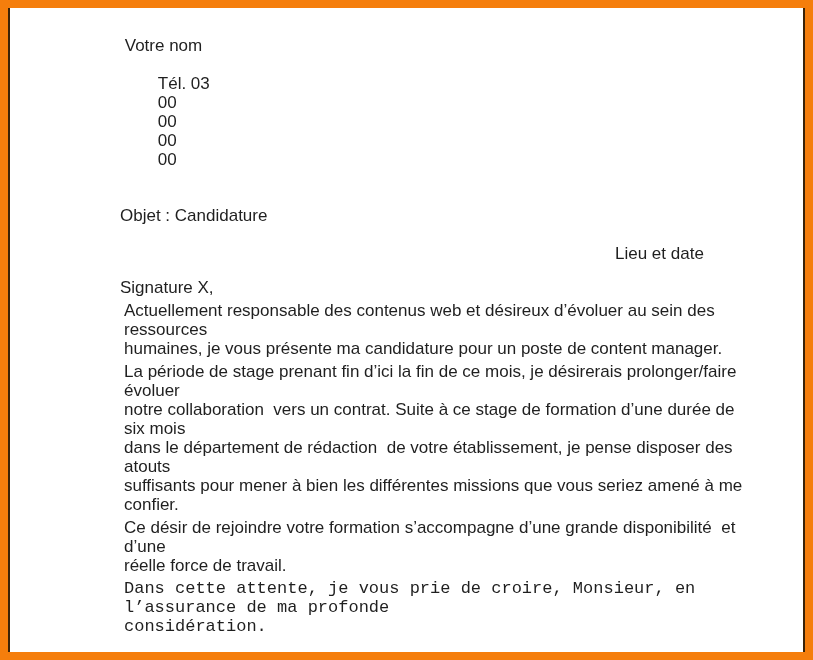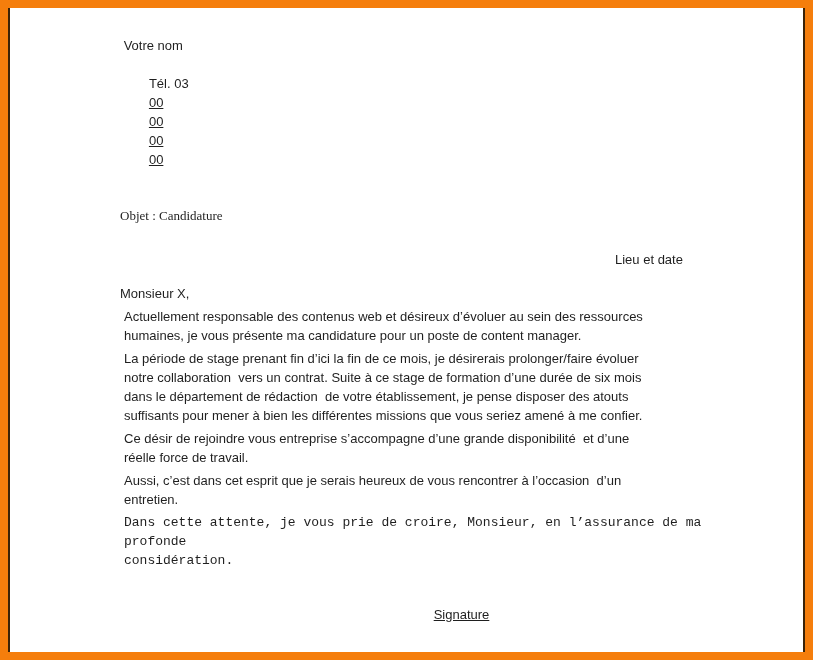--- a/index.html
+++ b/index.html
@@ -25,27 +25,27 @@
     left: -8px; right: -8px; top: -8px;
     height: 2px;
     background: #d96f08;
   }
   .inner {
     box-sizing: border-box;
     height: 100%;
     border-left: 2px solid #3a2308;
     border-right: 2px solid #3a2308;
     padding: 28px 0 0 110px;
-    font-size: 13px;
+    font-size: 17px;
     line-height: 19px;
   }
   .sender div { white-space: pre-wrap; }
-  .phone .u { text-decoration: underline; }
-  .subject { margin-top: 18px; font-family: Liberation Serif, serif; }
-  .place-date { margin-top: 25px; margin-left: 495px; }
+  .phone .u { }
+  .subject { margin-top: 18px; }
+  .place-date { margin-top: 19px; margin-left: 495px; }
   .salutation { margin-top: 15px; }
   p.para {
     margin: 4px;
     width: 625px;
     white-space: pre-wrap;
   }
   .p1 { margin-top: 19px; }
   .p2 { margin-top: 17px; }
   .p3 { margin-top: 22px; }
   .p4 { margin-top: 17px; }
@@ -70,31 +70,29 @@
         <span class="u">00</span>
         <span class="u">00</span>
         <span class="u">00</span>
       </div>
     </div>
 
     <div class="subject">Objet : Candidature</div>
 
     <div class="place-date">Lieu et date</div>
 
-    <div class="salutation">Monsieur X,</div>
+    <div class="salutation">Signature X,</div>
 
     <p class="para p1">Actuellement responsable des contenus web et désireux d’évoluer au sein des ressources
 humaines, je vous présente ma candidature pour un poste de content manager.</p>
     <p class="para p2">La période de stage prenant fin d’ici la fin de ce mois, je désirerais prolonger/faire évoluer
 notre collaboration  vers un contrat. Suite à ce stage de formation d’une durée de six mois
 dans le département de rédaction  de votre établissement, je pense disposer des atouts
 suffisants pour mener à bien les différentes missions que vous seriez amené à me confier.</p>
-    <p class="para p3">Ce désir de rejoindre vous entreprise s’accompagne d’une grande disponibilité  et d’une
+    <p class="para p3">Ce désir de rejoindre votre formation s’accompagne d’une grande disponibilité  et d’une
 réelle force de travail.</p>
-    <p class="para p4">Aussi, c’est dans cet esprit que je serais heureux de vous rencontrer à l’occasion  d’un
-entretien.</p>
     <p class="para p5">Dans cette attente, je vous prie de croire, Monsieur, en l’assurance de ma profonde
 considération.</p>
 
     <div class="signature">Signature</div>
 
   </div>
 </div>
 
 </body></html>

